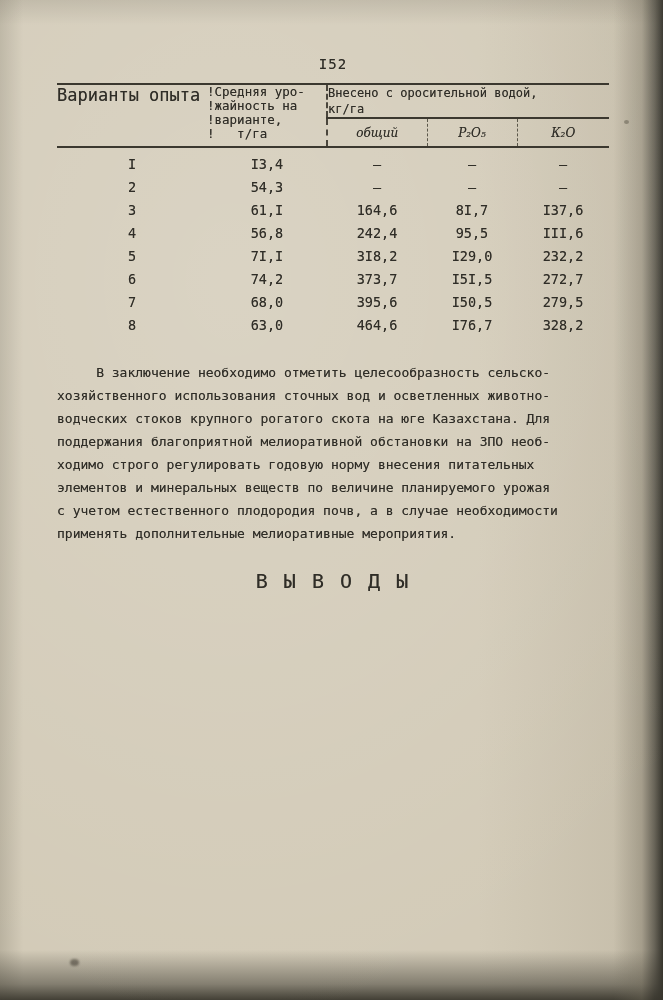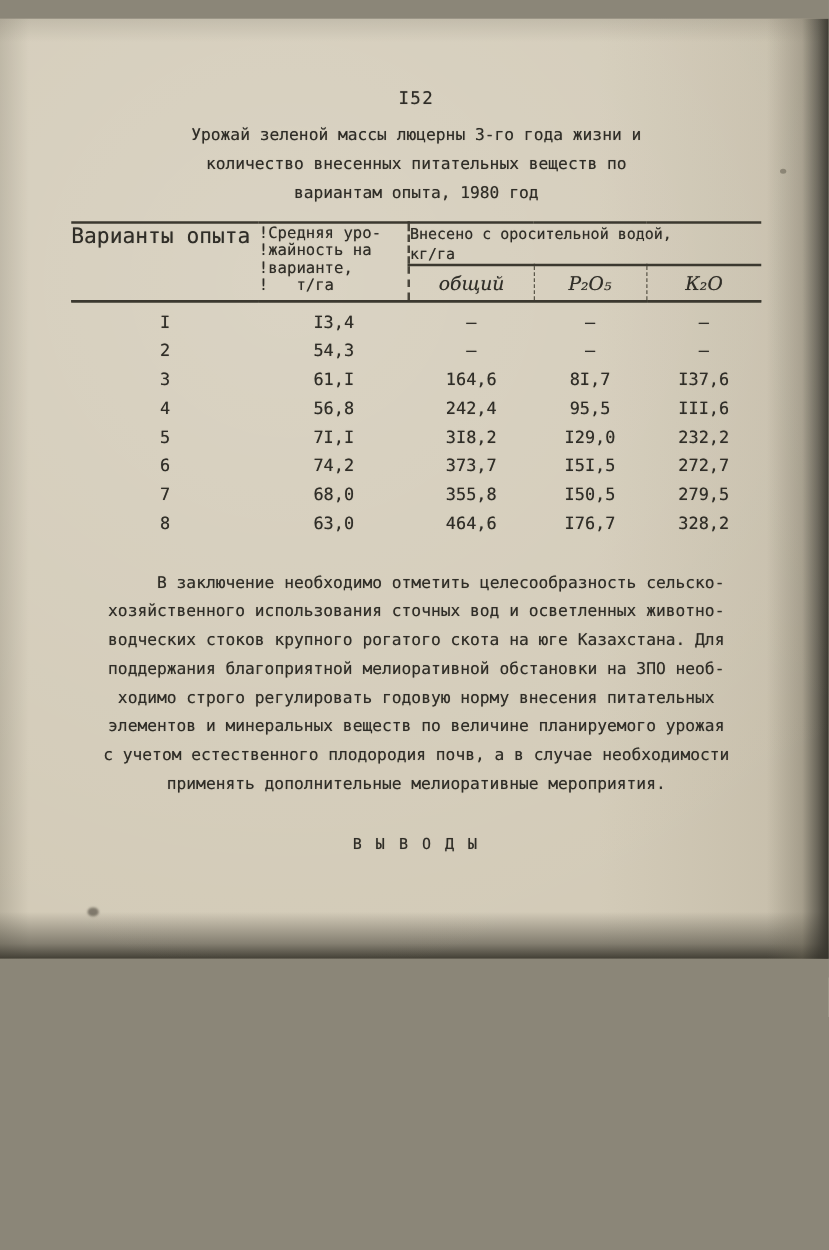--- a/index.html
+++ b/index.html
@@ -1,19 +1,19 @@
 <!DOCTYPE html>
 <html><head>
 <meta charset="utf-8">
 <style>
   html, body { margin: 0; padding: 0; background: #8b8678; }
   .page {
     position: relative;
-    width: 663px; height: 752px;
-    margin: 15px auto;
+    width: 663px; height: 1000px;
+    margin: 0 auto;
     overflow: hidden;
     font-family: "DejaVu Sans Mono", "Liberation Mono", monospace;
     color: #2f2d27;
     background:
       radial-gradient(140% 120% at 35% 28%, rgba(255,255,255,0.16), rgba(0,0,0,0) 62%),
       linear-gradient(to left, #37352d 0%, rgba(55,53,45,0.65) 1.3%, rgba(110,104,88,0.38) 3.2%, rgba(0,0,0,0) 7.5%),
       linear-gradient(to top, #423f35 0%, rgba(66,63,53,0.55) 1.6%, rgba(0,0,0,0) 5%),
       linear-gradient(to right, rgba(95,90,74,0.22) 0%, rgba(0,0,0,0) 3.5%),
       linear-gradient(to bottom, rgba(100,95,80,0.2) 0%, rgba(0,0,0,0) 2.5%),
       linear-gradient(to left, rgba(120,110,88,0.16) 0%, rgba(0,0,0,0) 28%),
@@ -83,36 +83,36 @@
     border-left: 2px dashed #4a463c;
     border-bottom: 2px solid #3b382f;
   }
   tr.subhead th {
     border-bottom: 2px solid #3b382f;
     height: 27px;
     vertical-align: middle;
     text-align: center;
     font-family: "DejaVu Serif", "Liberation Serif", serif;
     font-style: italic;
-    font-size: 15px;
+    font-size: 12px;
   }
   th.sub-total { border-left: 2px dashed #4a463c; }
   th.sub-p2o5, th.sub-k2o { border-left: 1px dashed #5b574a; }
   table.data-table td {
     text-align: center;
     font-size: 13.5px;
     height: 23px;
     line-height: 23px;
   }
   table.data-table tbody tr:first-child td { padding-top: 5px; }
-  .after-table { margin-top: 24px !important; text-align: center; }
+  .after-table { margin-top: 24px !important; }
   .heading {
     margin-top: 25px;
     text-align: center;
-    font-size: 12px;
+    font-size: 20px;
     line-height: 23px;
     letter-spacing: 2px;
   }
   .after-heading { margin-top: 14px !important; }
   .smudge {
     position: absolute;
     left: 70px; bottom: 34px;
     width: 9px; height: 7px;
     background: rgba(60,55,45,0.55);
     border-radius: 50%;
@@ -129,23 +129,20 @@
 </style>
 </head>
 <body>
 
 <div class="page">
   <div class="content">
 
     <div class="page-number">I52</div>
 
 
-    <div class="table-title pre">Урожай зеленой массы люцерны 3-го года жизни и
-количество внесенных питательных веществ по
-вариантам опыта, 1980 год</div>
 
     <table class="data-table">
       <colgroup>
         <col style="width:150px">
         <col style="width:120px">
         <col style="width:100px">
         <col style="width:90px">
         <col style="width:92px">
       </colgroup>
       <thead>
@@ -203,21 +200,21 @@
           <tr>
             <td>6</td>
             <td>74,2</td>
             <td>373,7</td>
             <td>I5I,5</td>
             <td>272,7</td>
           </tr>
           <tr>
             <td>7</td>
             <td>68,0</td>
-            <td>355,8</td>
+            <td>395,6</td>
             <td>I50,5</td>
             <td>279,5</td>
           </tr>
           <tr>
             <td>8</td>
             <td>63,0</td>
             <td>464,6</td>
             <td>I76,7</td>
             <td>328,2</td>
           </tr>

